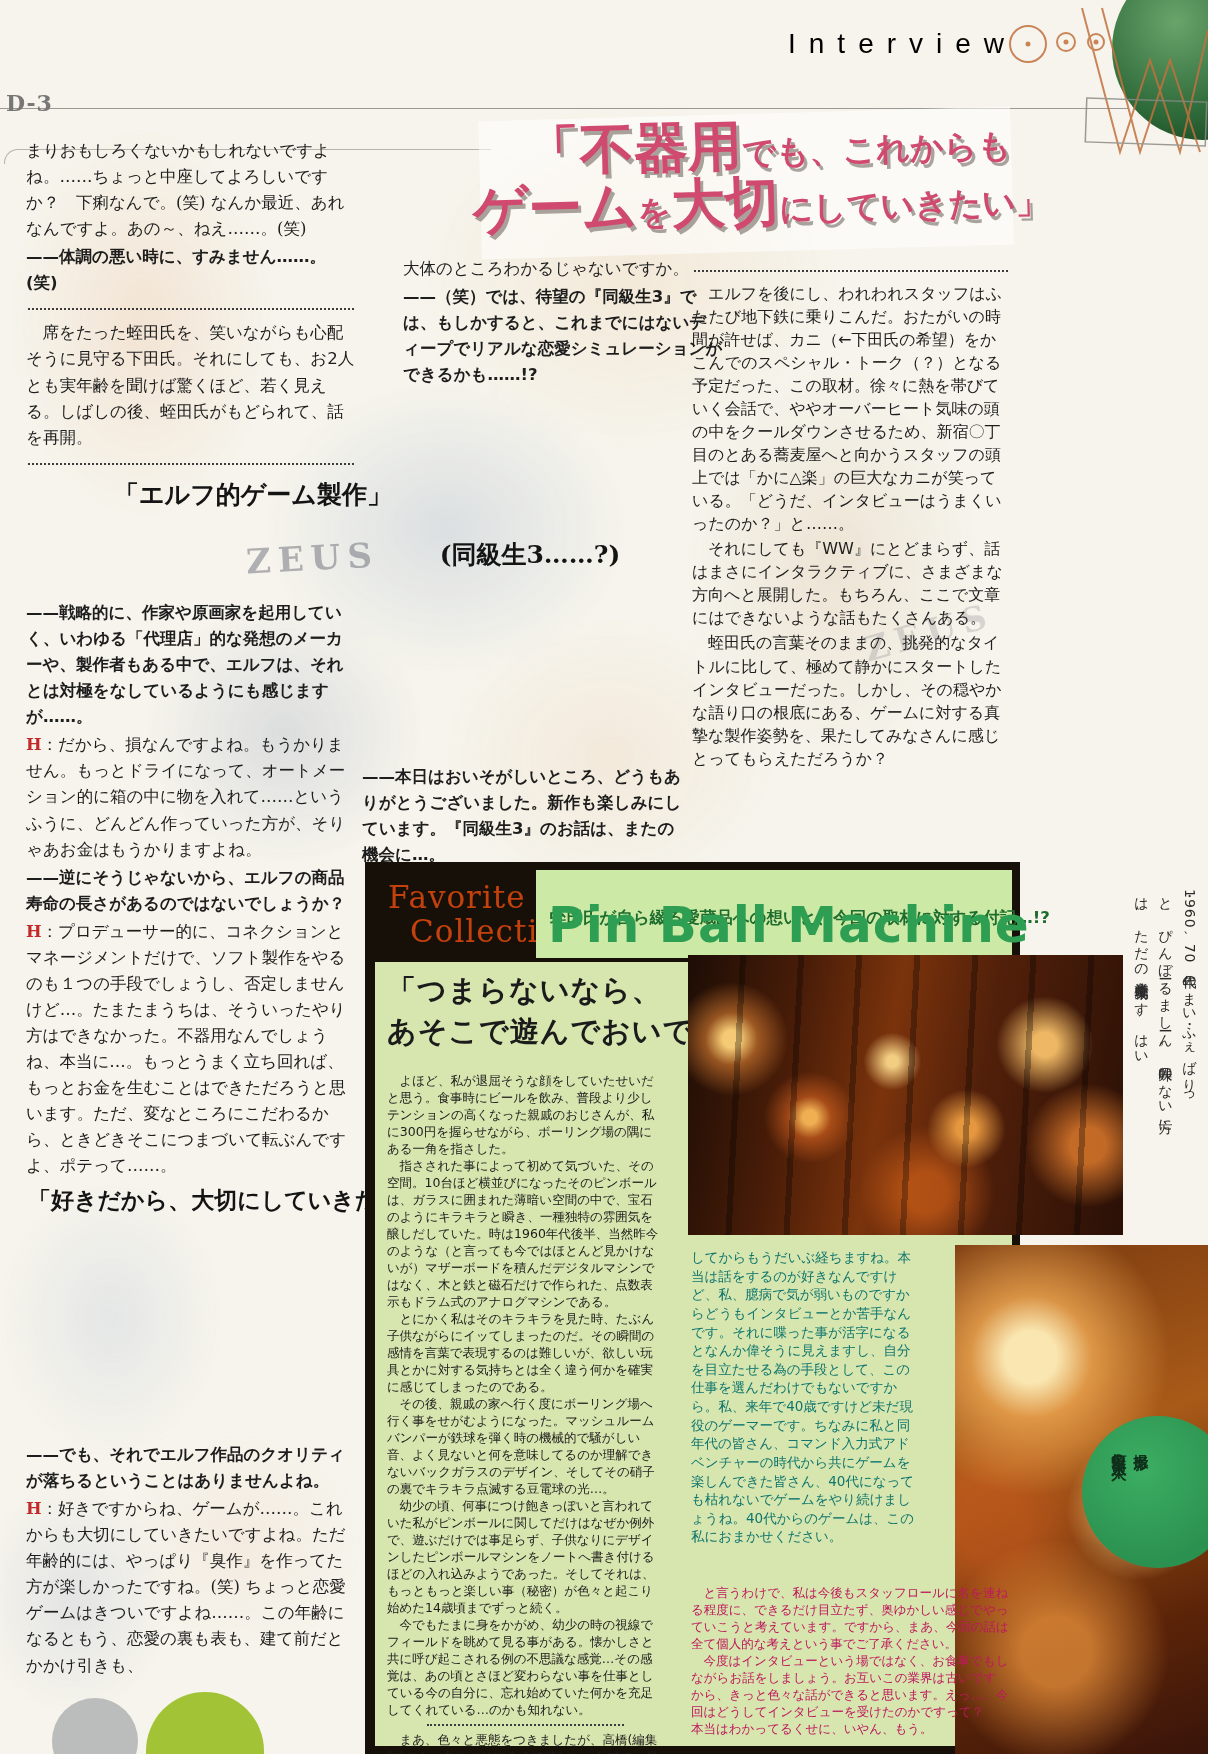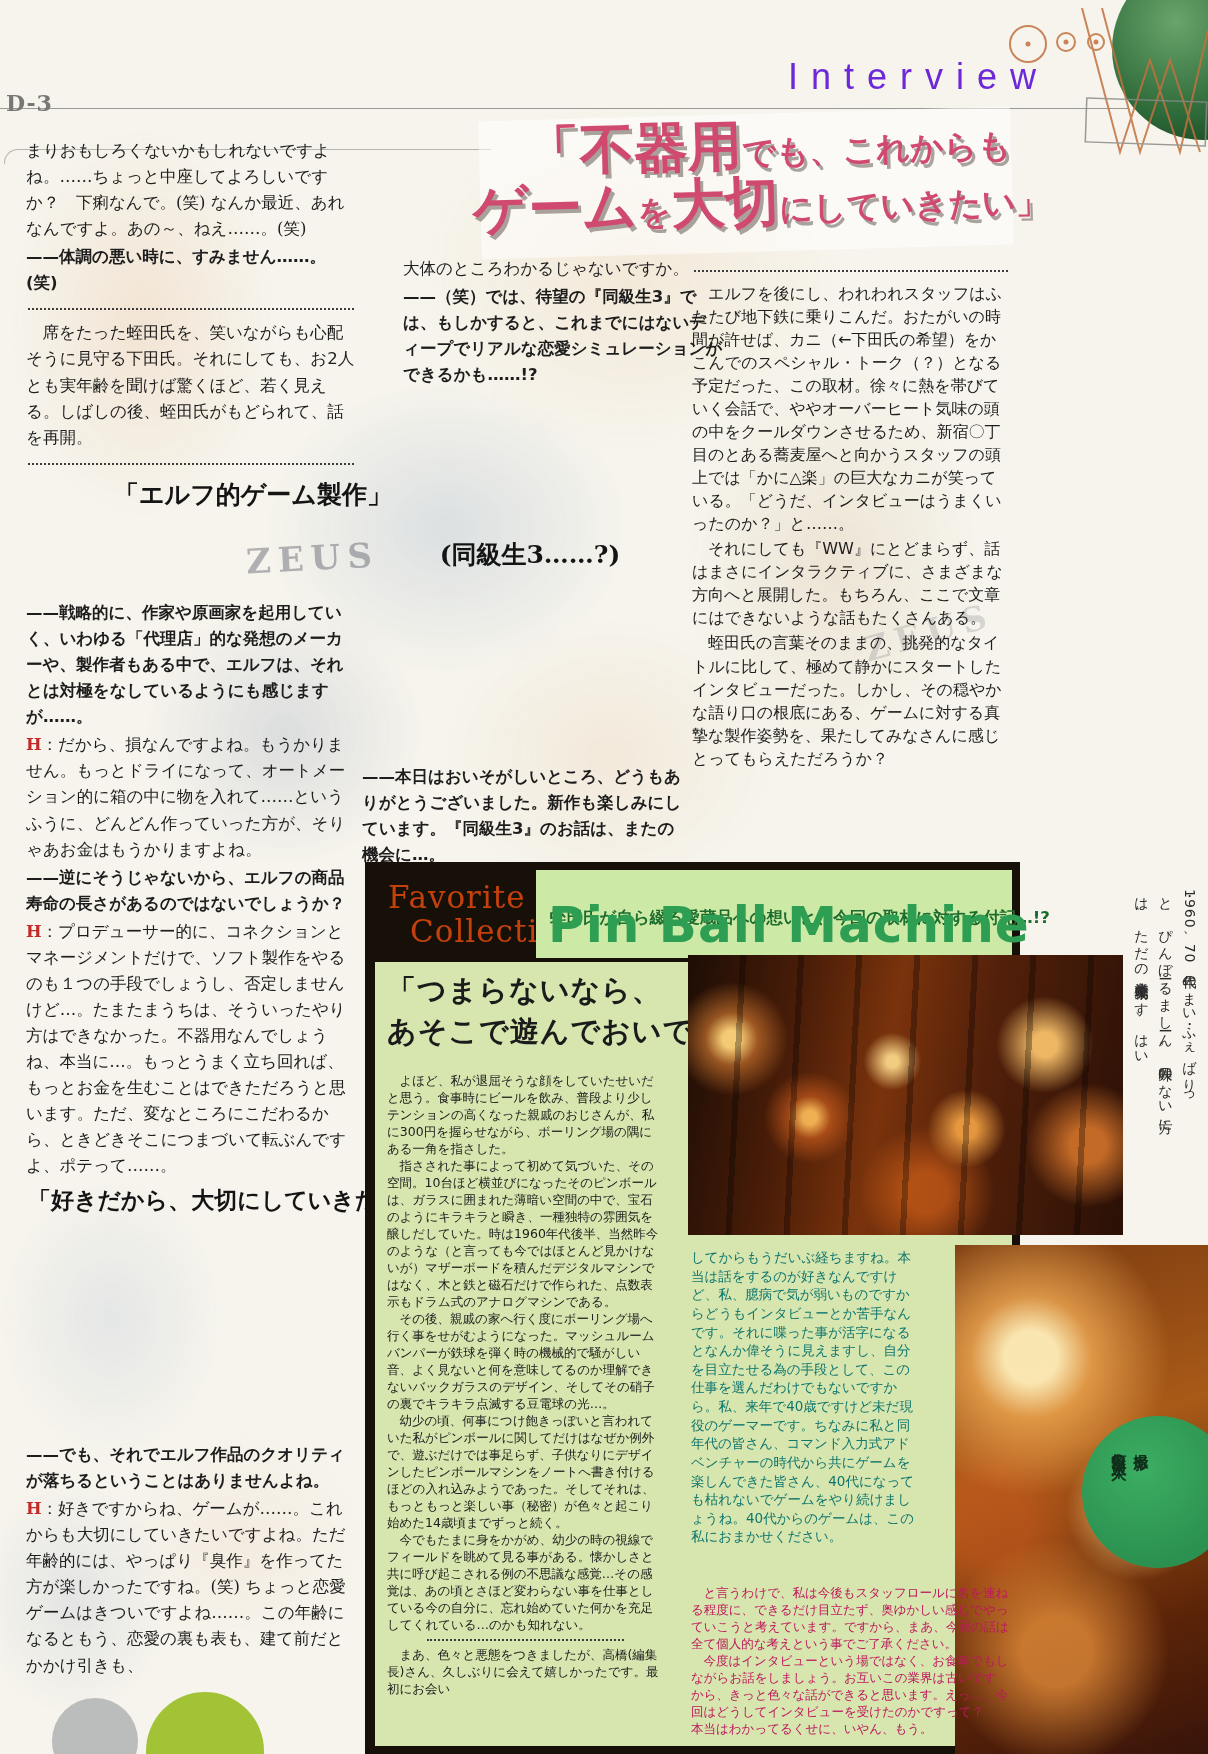--- a/index.html
+++ b/index.html
@@ -18,22 +18,22 @@
   .art2{left:0;top:1150px;width:370px;height:560px;opacity:.6;filter:blur(3px);
     background:
       radial-gradient(ellipse 160px 200px at 30% 30%, rgba(150,170,205,.30), transparent 70%),
       radial-gradient(ellipse 180px 160px at 65% 70%, rgba(235,195,170,.30), transparent 70%),
       radial-gradient(ellipse 140px 170px at 20% 80%, rgba(120,140,180,.25), transparent 70%);}
   .topline{position:absolute;left:0;top:108px;width:1128px;height:0;border-top:1px solid #9a9a94;}
   .subline{position:absolute;left:4px;top:149px;width:486px;height:14px;
            border-top:1px solid #b5b5ae;border-left:1px solid #b5b5ae;border-top-left-radius:14px;}
   .corner-label{position:absolute;left:6px;top:90px;font-family:"DejaVu Serif",serif;
            font-weight:bold;font-size:22px;color:#777;letter-spacing:1px;}
-  .interview-word{position:absolute;left:788px;top:56px;width:300px;font-size:36px;font-weight:200;
-           letter-spacing:13px;color:#6d28d9;font-family:"Liberation Sans",sans-serif;}
+  .interview-word{position:absolute;left:788px;top:28px;width:300px;font-size:28px;font-weight:200;
+           letter-spacing:13px;color:#000000;font-family:"Liberation Sans",sans-serif;}
   .sphere{position:absolute;left:1112px;top:-42px;width:182px;height:182px;border-radius:50%;
            background:radial-gradient(circle at 35% 35%, #69a46b, #2f6b3a 55%, #16421f 85%);}
   .w-decor{position:absolute;left:990px;top:0;}
   .headline-panel{position:absolute;left:480px;top:114px;width:532px;height:138px;
            background:rgba(255,255,255,.55);transform:rotate(-1.6deg);}
   .headline{position:absolute;left:472px;top:118px;width:540px;text-align:right;
            transform:rotate(-1.6deg);color:#d0496e;font-weight:bold;line-height:1.05;
            text-shadow:3px 4px 0 rgba(85,75,65,.5);white-space:nowrap;}
   .hbig{font-size:54px;}
   .hsmall{font-size:33px;}
@@ -187,20 +187,21 @@
   <div class="fav-panel"></div>
 
   <div class="fav-quote">
     <div>「つまらないなら、</div>
     <div>あそこで遊んでおいで」</div>
   </div>
 
   <div class="fav-body">
     <p>　よほど、私が退屈そうな顔をしていたせいだと思う。食事時にビールを飲み、普段より少しテンションの高くなった親戚のおじさんが、私に300円を握らせながら、ボーリング場の隅にある一角を指さした。</p>
     <p>　指さされた事によって初めて気づいた、その空間。10台ほど横並びになったそのピンボールは、ガラスに囲まれた薄暗い空間の中で、宝石のようにキラキラと瞬き、一種独特の雰囲気を醸しだしていた。時は1960年代後半、当然昨今のような（と言っても今ではほとんど見かけないが）マザーボードを積んだデジタルマシンではなく、木と鉄と磁石だけで作られた、点数表示もドラム式のアナログマシンである。</p>
+    <p>　とにかく私はそのキラキラを見た時、たぶん子供ながらにイッてしまったのだ。その瞬間の感情を言葉で表現するのは難しいが、欲しい玩具とかに対する気持ちとは全く違う何かを確実に感じてしまったのである。</p>
     <p>　その後、親戚の家へ行く度にボーリング場へ行く事をせがむようになった。マッシュルームバンパーが鉄球を弾く時の機械的で騒がしい音、よく見ないと何を意味してるのか理解できないバックガラスのデザイン、そしてその硝子の裏でキラキラ点滅する豆電球の光…。</p>
     <p>　幼少の頃、何事につけ飽きっぽいと言われていた私がピンボールに関してだけはなぜか例外で、遊ぶだけでは事足らず、子供なりにデザインしたピンボールマシンをノートへ書き付けるほどの入れ込みようであった。そしてそれは、もっともっと楽しい事（秘密）が色々と起こり始めた14歳頃までずっと続く。</p>
     <p>　今でもたまに身をかがめ、幼少の時の視線でフィールドを眺めて見る事がある。懐かしさと共に呼び起こされる例の不思議な感覚…その感覚は、あの頃とさほど変わらない事を仕事としている今の自分に、忘れ始めていた何かを充足してくれている…のかも知れない。</p>
     <div class="dots2"></div>
     <p>　まあ、色々と悪態をつきましたが、高橋(編集長)さん、久しぶりに会えて嬉しかったです。最初にお会い</p>
   </div>
 
   <div class="photoA"></div>
   <div class="photoB"></div>
 

